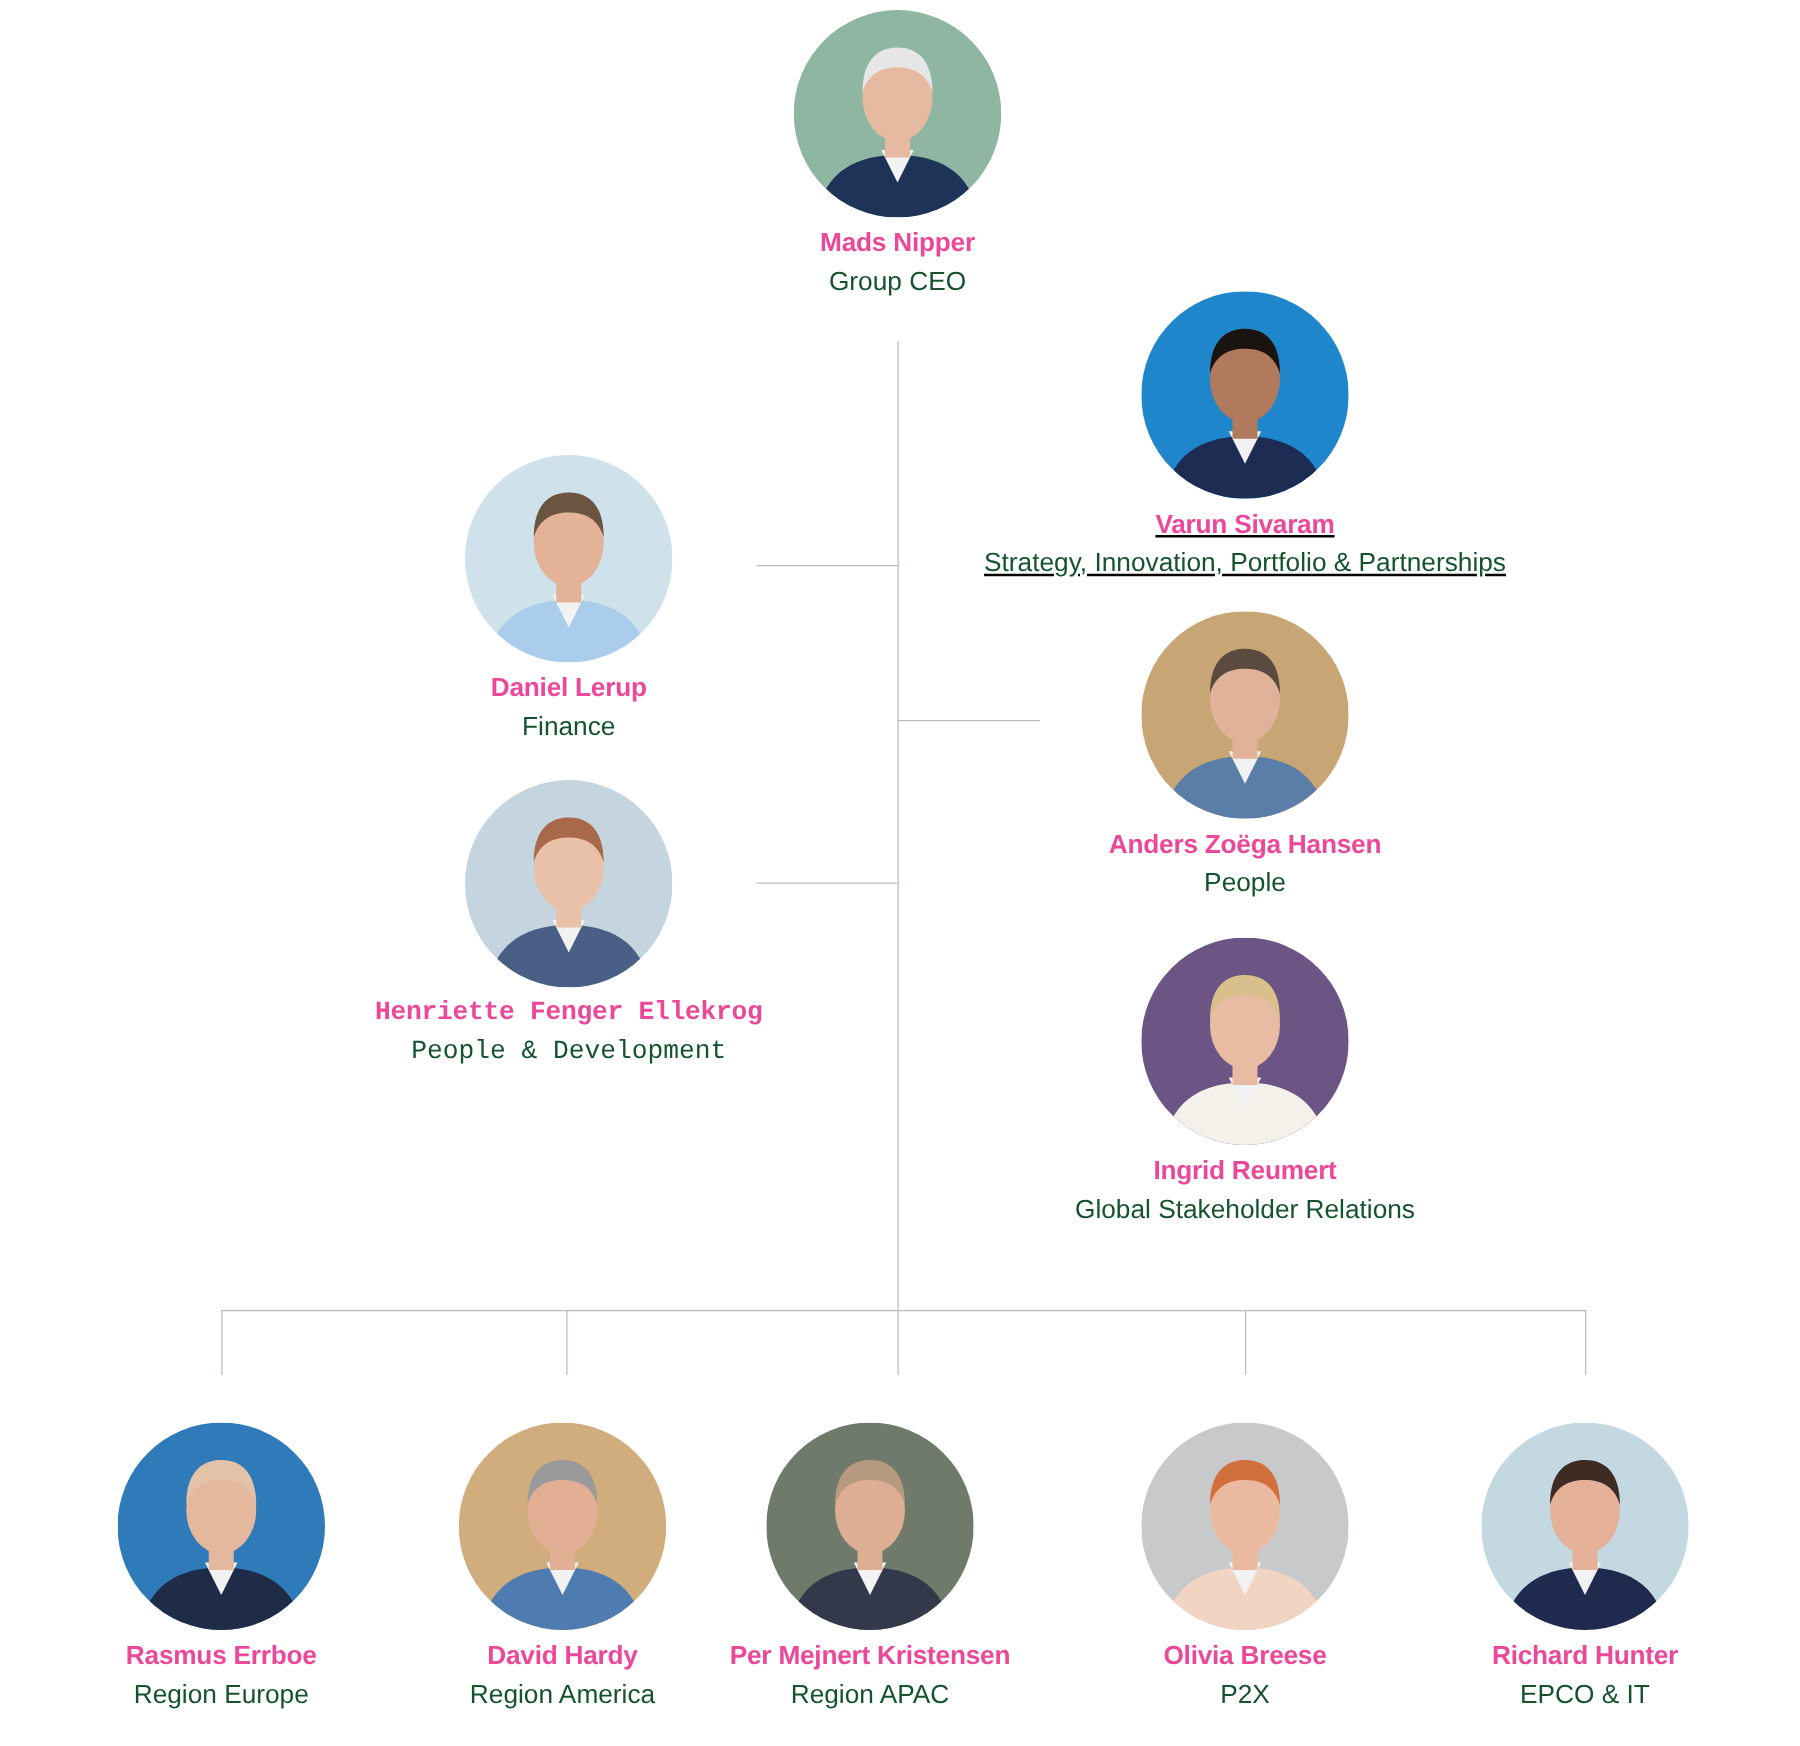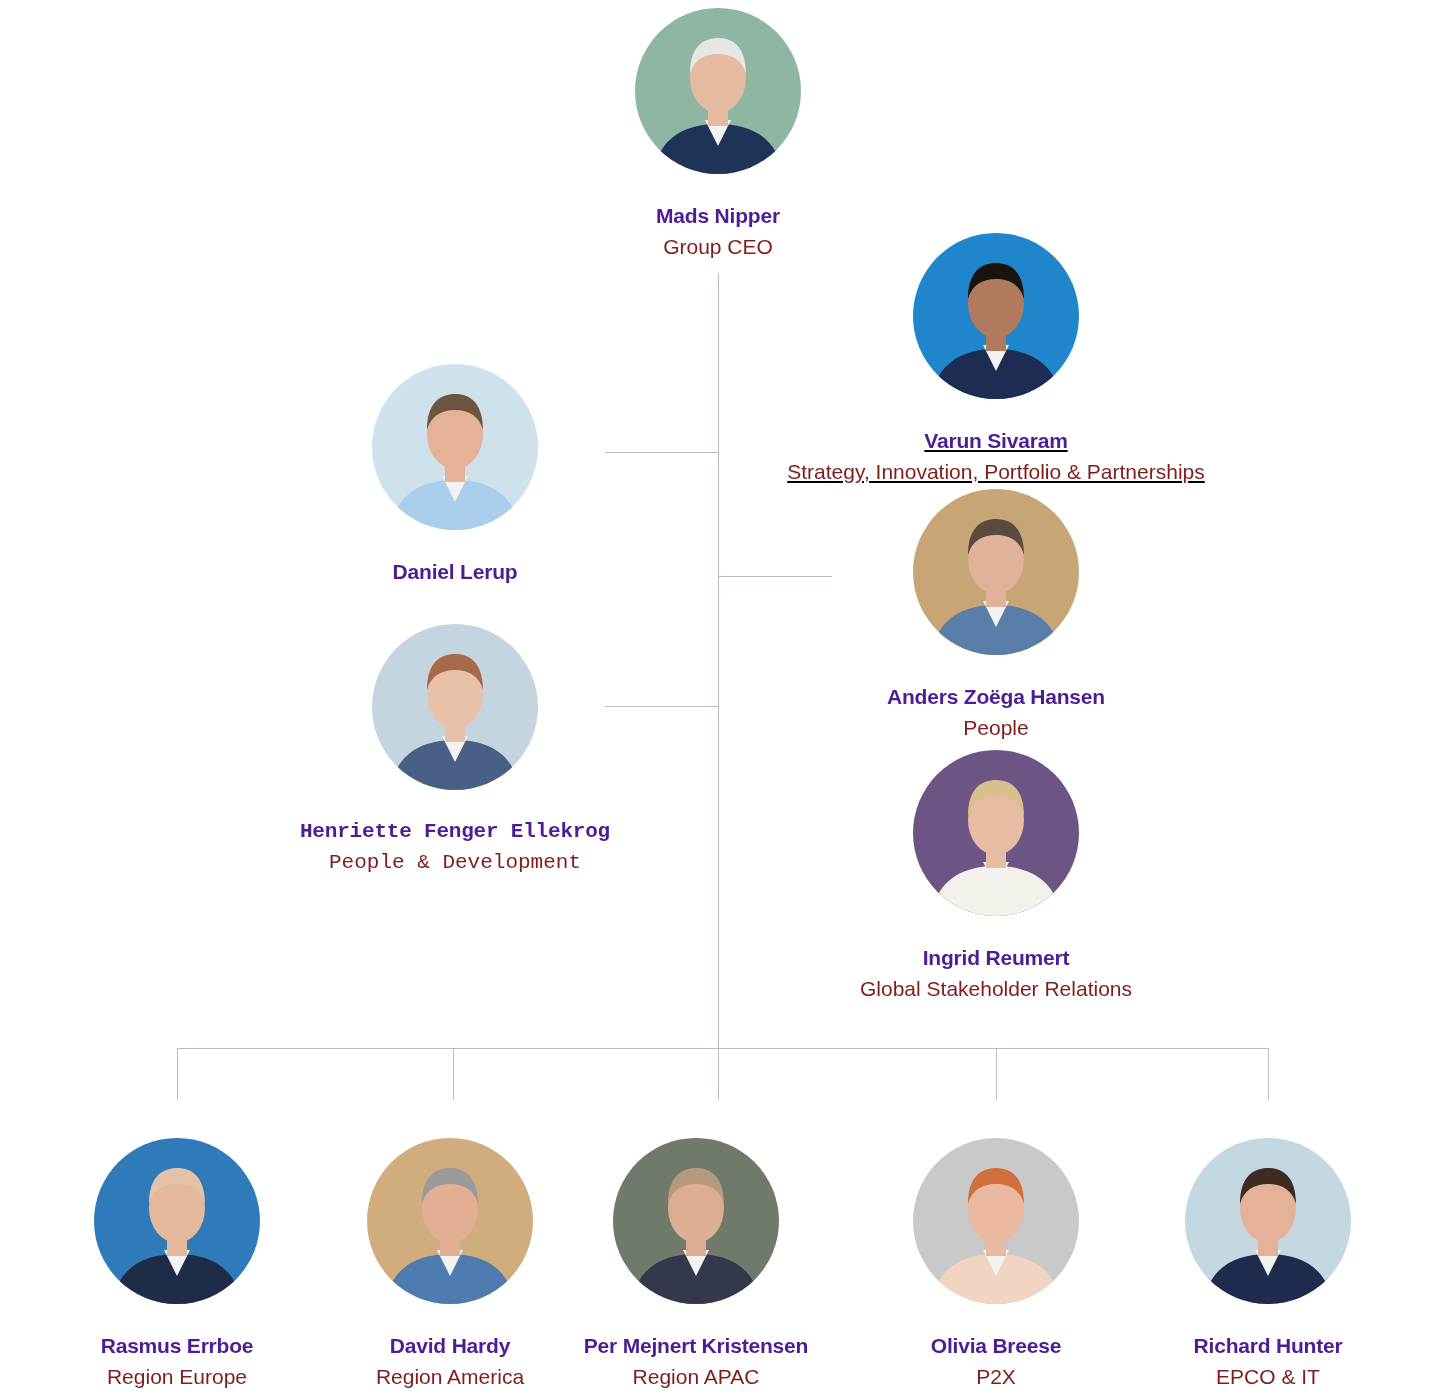--- a/index.html
+++ b/index.html
@@ -5,22 +5,22 @@
     html, body { margin: 0; padding: 0; background: #ffffff; }
     body { width: 1440px; height: 1397px; position: relative; overflow: hidden;
            font-family: "Liberation Sans", "DejaVu Sans", sans-serif; }
     .line { position: absolute; background: #b5bcc6; }
     .vline { width: 1px; }
     .hline { height: 1px; }
     .node { position: absolute; width: 480px; text-align: center; }
     .avatar { width: 166px; height: 166px; border-radius: 50%; margin: 0 auto;
               position: relative; overflow: hidden; }
     .avatar svg { width: 100%; height: 100%; display: block; }
-    .name { color: #4c1d95; font-weight: bold; font-size: 21px; line-height: 28px; margin-top: 28px; letter-spacing: -0.2px; }
-    .role { color: #7f1d1d; font-size: 21px; line-height: 30px; margin-top: 2px; }
+    .name { color: #ec4899; font-weight: bold; font-size: 21px; line-height: 28px; margin-top: 7px; letter-spacing: -0.2px; }
+    .role { color: #14532d; font-size: 21px; line-height: 30px; margin-top: 2px; }
   </style>
 </head>
 <body>
 
 <div class="line vline" style="left:718px; top:273px; height:827px;"></div>
 <div class="line hline" style="left:605px; top:452px; width:113px;"></div>
 <div class="line hline" style="left:605px; top:706px; width:113px;"></div>
 <div class="line hline" style="left:718px; top:576px; width:114px;"></div>
 <div class="line hline" style="left:177px; top:1048px; width:1092px;"></div>
 <div class="line vline" style="left:177px; top:1048px; height:52px;"></div>
@@ -93,20 +93,21 @@
       <svg viewBox="0 0 166 166" xmlns="http://www.w3.org/2000/svg">
         <rect width="166" height="166" fill="#cfe1ea"></rect>
         <path d="M18 166 C24 128 52 116 83 116 C114 116 142 128 148 166 Z" fill="#a9cdea"></path>
         <path d="M70 112 L83 138 L96 112 Z" fill="#f2f2f2"></path>
         <rect x="73" y="96" width="20" height="22" fill="#e3b297"></rect>
         <ellipse cx="83" cy="70" rx="28" ry="35" fill="#e3b297"></ellipse>
         <path d="M55 66 C55 38 69 30 83 30 C99 30 111 40 111 66 C107 52 97 46 83 46 C69 46 59 52 55 66 Z" fill="#6b5440"></path>
       </svg>
     </div>
   <div class="name">Daniel Lerup</div>
+  <div class="role">Finance</div>
 </div>
 
 <div class="node" style="left:215px; top:624px;font-family:Liberation Mono, monospace;">
   <div class="avatar">
       <svg viewBox="0 0 166 166" xmlns="http://www.w3.org/2000/svg">
         <rect width="166" height="166" fill="#c4d5df"></rect>
         <path d="M18 166 C24 128 52 116 83 116 C114 116 142 128 148 166 Z" fill="#4a5f86"></path>
         <path d="M70 112 L83 138 L96 112 Z" fill="#f2f2f2"></path>
         <rect x="73" y="96" width="20" height="22" fill="#e9c0a8"></rect>
         <ellipse cx="83" cy="70" rx="28" ry="35" fill="#e9c0a8"></ellipse>

